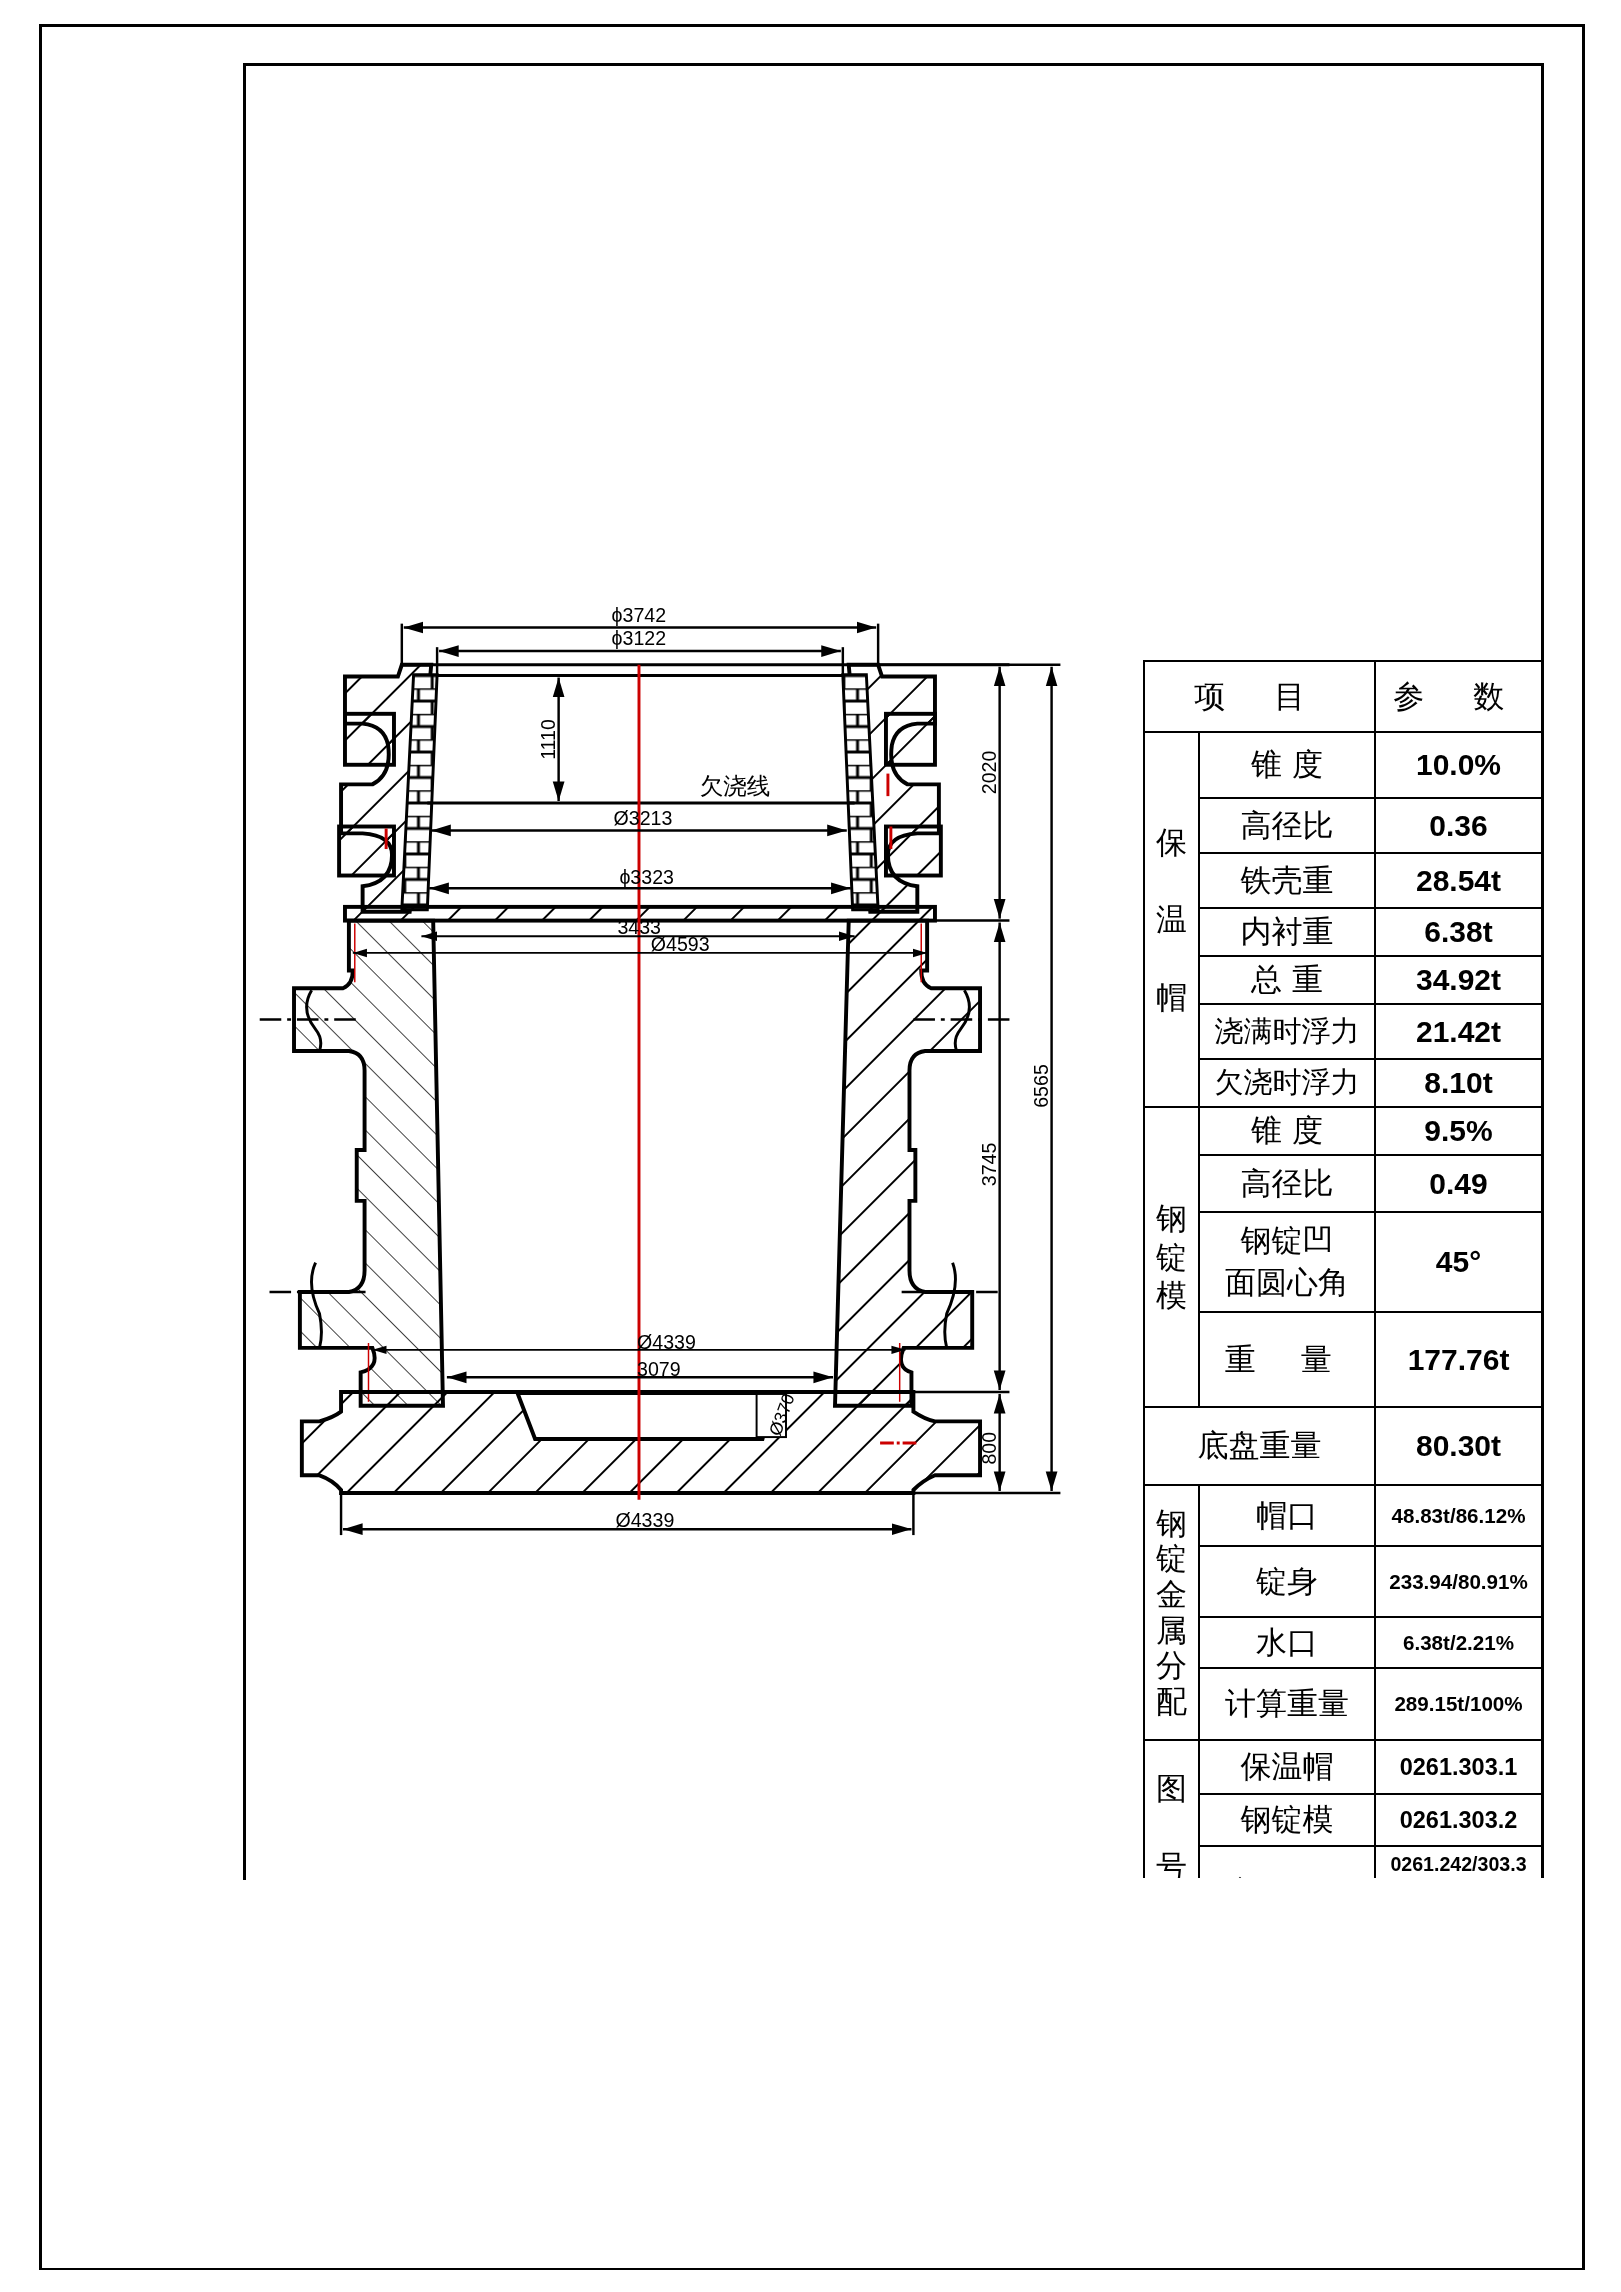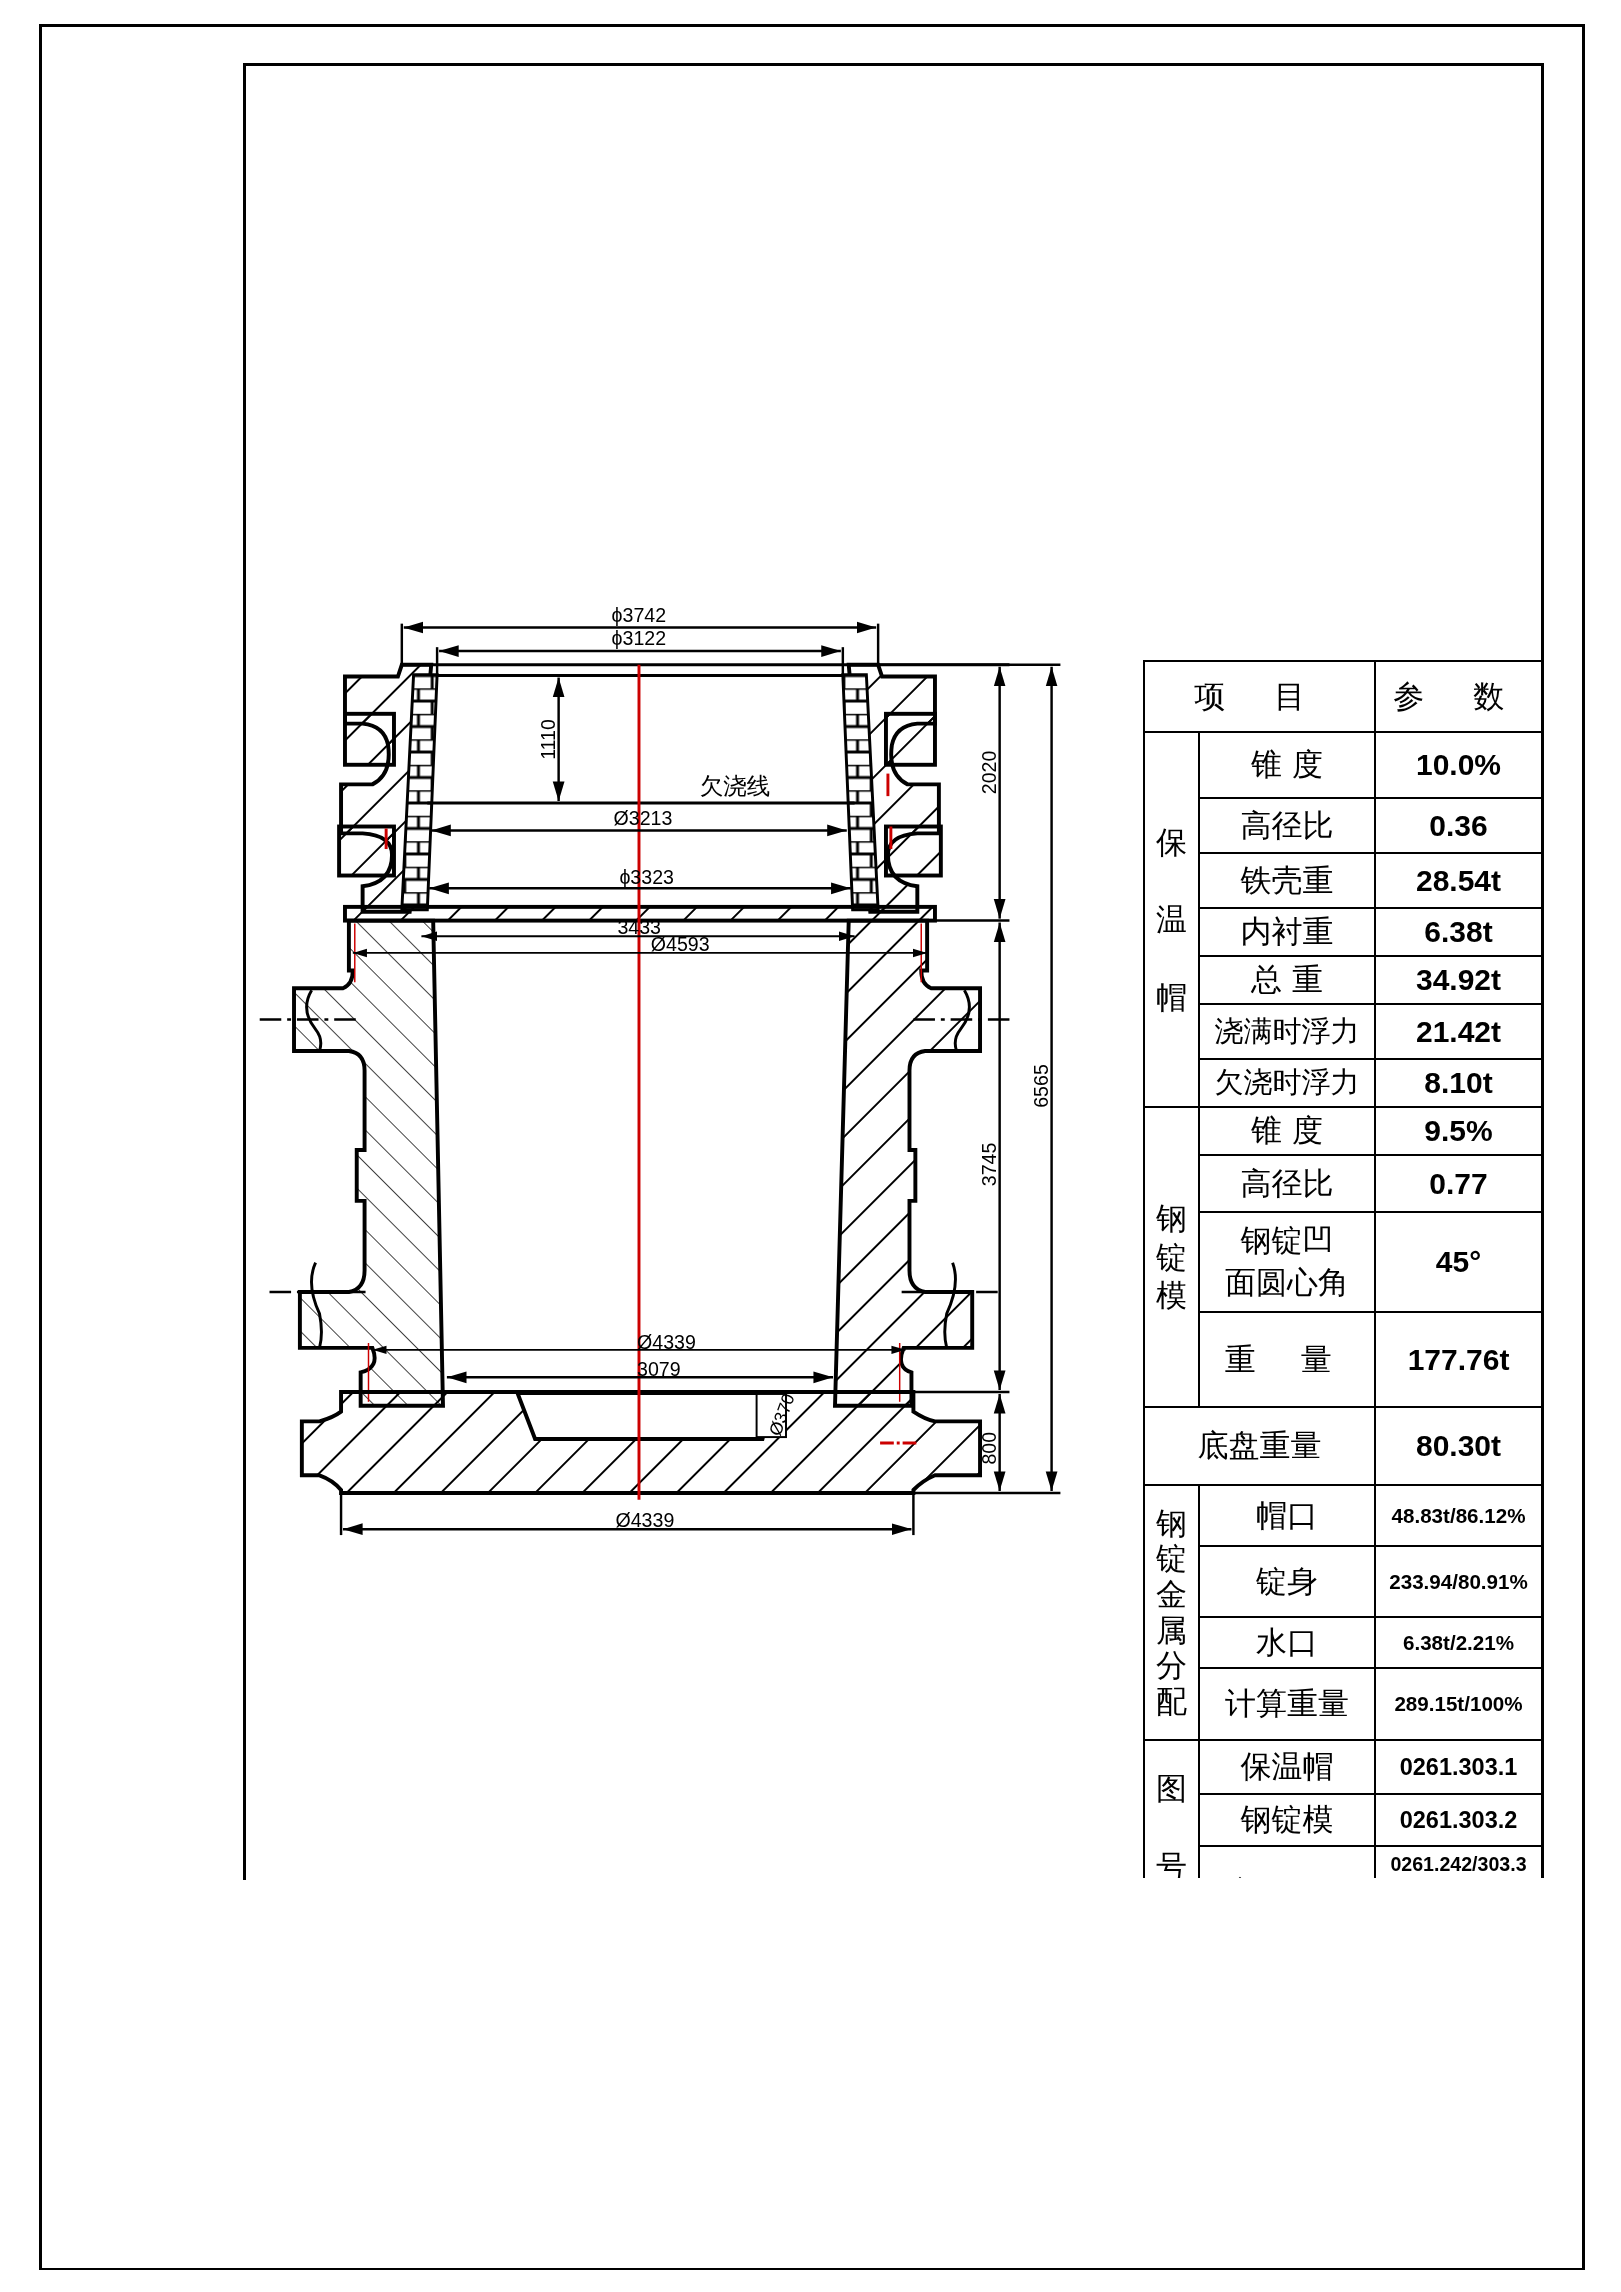--- a/index.html
+++ b/index.html
@@ -216,21 +216,21 @@
 
     <tr style="height:48px">
       <td rowspan="4" class="grp">
         <span>钢</span><br><span>锭</span><br><span>模</span>
       </td>
       <td class="item">锥 度</td>
       <td class="val">9.5%</td>
     </tr>
     <tr style="height:57px">
           <td class="item">高径比</td>
-          <td class="val">0.77</td>
+          <td class="val">0.49</td>
         </tr>
     <tr style="height:100px">
           <td class="item" style="white-space:pre-line;line-height:1.35">钢锭凹
 面圆心角</td>
           <td class="val">45°</td>
         </tr>
     <tr style="height:95px">
           <td class="item" style="letter-spacing:17.6px">重 量</td>
           <td class="val">177.76t</td>
         </tr>

